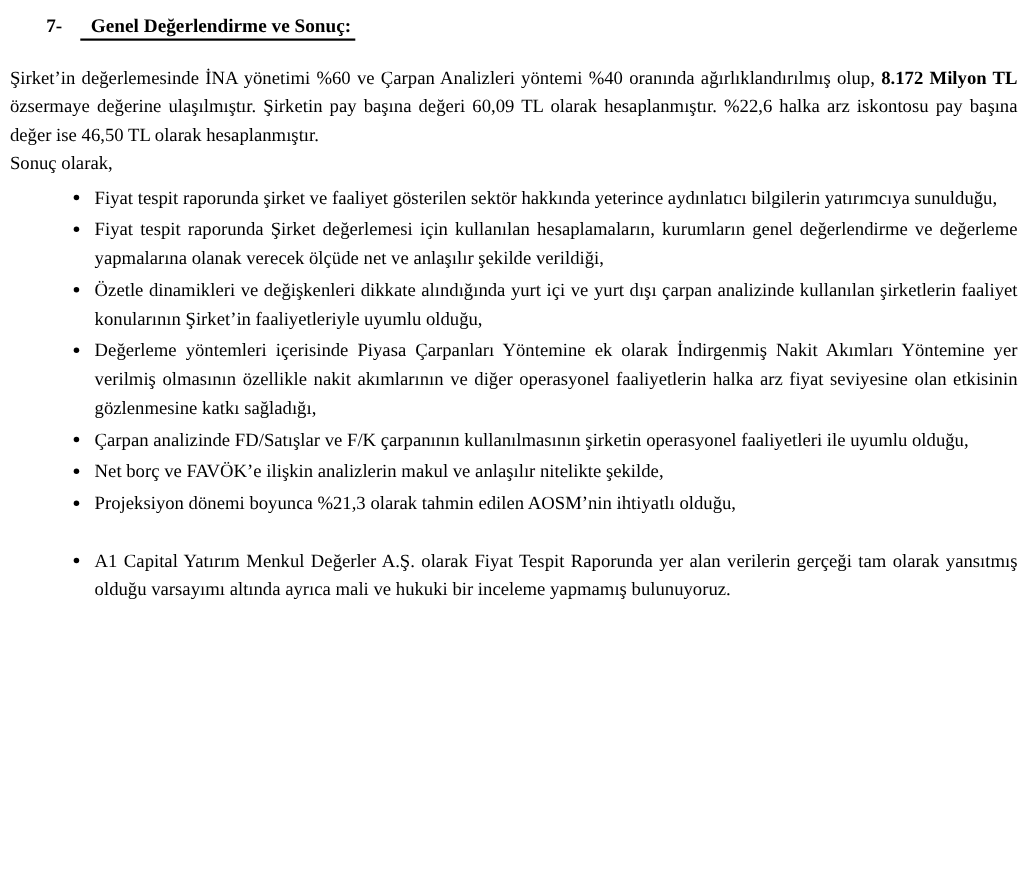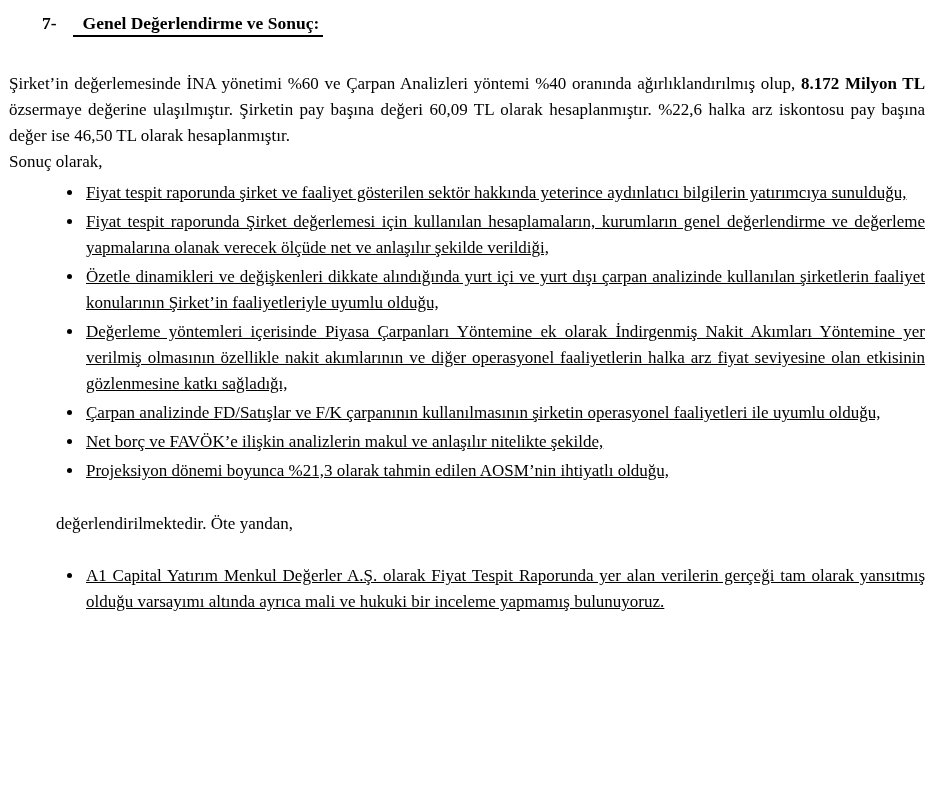--- a/index.html
+++ b/index.html
@@ -35,29 +35,28 @@
     border-bottom: 2px solid #000000;
     padding: 0 4px 1px 10px;
   }
   .para {
     margin: 0;
   }
   .justify {
     text-align: justify;
   }
   .intro {
-    margin-top: 34px;
+    margin-top: 21px;
   }
   .lead {
   }
   ul.bullets {
     margin: 5px 0 0 0;
     padding-left: 75px;
     list-style: disc outside;
-    text-decoration: underline;
   }
   ul.bullets li {
     text-align: justify;
     margin-bottom: 3px;
     padding-left: 2px;
   }
   .indented {
     margin-left: 47px;
     margin-top: 27px;
   }
@@ -84,20 +83,19 @@
   <ul class="bullets">
     <li>Fiyat tespit raporunda şirket ve faaliyet gösterilen sektör hakkında yeterince aydınlatıcı bilgilerin yatırımcıya sunulduğu,</li>
     <li>Fiyat tespit raporunda Şirket değerlemesi için kullanılan hesaplamaların, kurumların genel değerlendirme ve değerleme yapmalarına olanak verecek ölçüde net ve anlaşılır şekilde verildiği,</li>
     <li>Özetle dinamikleri ve değişkenleri dikkate alındığında yurt içi ve yurt dışı çarpan analizinde kullanılan şirketlerin faaliyet konularının Şirket’in faaliyetleriyle uyumlu olduğu,</li>
     <li>Değerleme yöntemleri içerisinde Piyasa Çarpanları Yöntemine ek olarak İndirgenmiş Nakit Akımları Yöntemine yer verilmiş olmasının özellikle nakit akımlarının ve diğer operasyonel faaliyetlerin halka arz fiyat seviyesine olan etkisinin gözlenmesine katkı sağladığı,</li>
     <li>Çarpan analizinde FD/Satışlar ve F/K çarpanının kullanılmasının şirketin operasyonel faaliyetleri ile uyumlu olduğu,</li>
     <li>Net borç ve FAVÖK’e ilişkin analizlerin makul ve anlaşılır nitelikte şekilde,</li>
     <li>Projeksiyon dönemi boyunca %21,3 olarak tahmin edilen AOSM’nin ihtiyatlı olduğu,</li>
   </ul>
 
-  <p class="para indented">değerlendirilmektedir. Öte yandan,</p>
 
   <ul class="bullets disclaimer">
     <li>A1 Capital Yatırım Menkul Değerler A.Ş. olarak Fiyat Tespit Raporunda yer alan verilerin gerçeği tam olarak yansıtmış olduğu varsayımı altında ayrıca mali ve hukuki bir inceleme yapmamış bulunuyoruz.</li>
   </ul>
 
 
 </div>
 
 </body></html>

